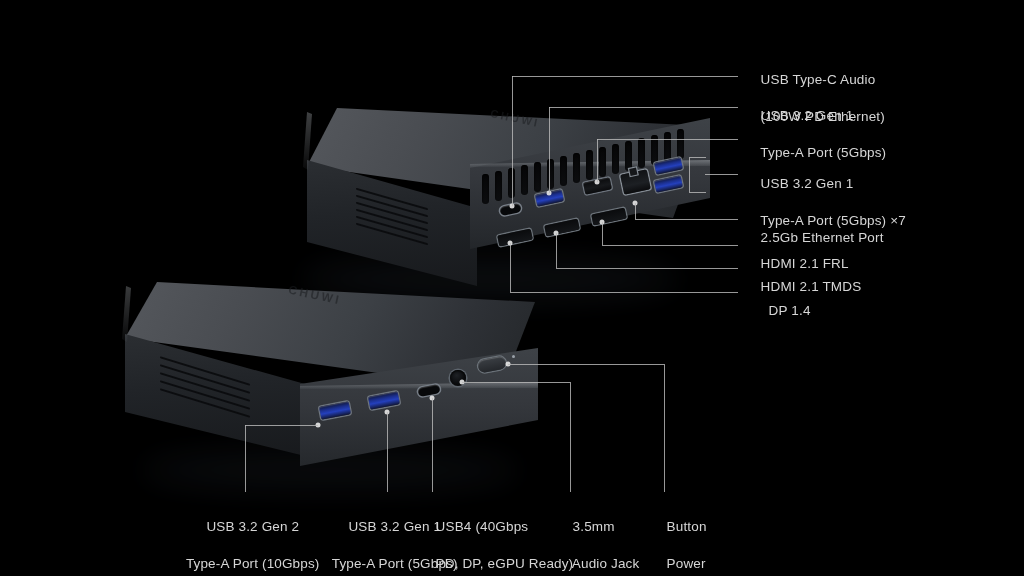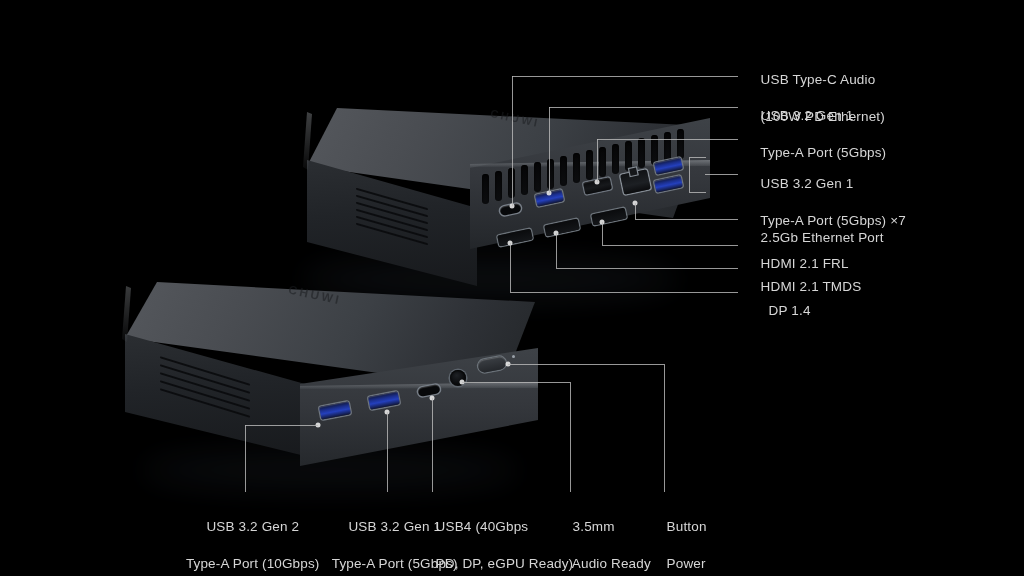--- a/index.html
+++ b/index.html
@@ -262,21 +262,21 @@
     <span>Type-A Port (5Gbps)</span>
   </div>
 
   <div class="lbl" style="left:420px;top:499px;">
     <span>USB4 (40Gbps</span><br>
     <span>PD, DP, eGPU Ready)</span>
   </div>
 
   <div class="lbl" style="left:557px;top:499px;">
     <span>3.5mm</span><br>
-    <span>Audio Ready</span>
+    <span>Audio Jack</span>
   </div>
 
   <div class="lbl" style="left:651px;top:499px;">
     <span>Button</span><br>
     <span>Power</span>
   </div>
 
 </div>
 
 </body></html>

